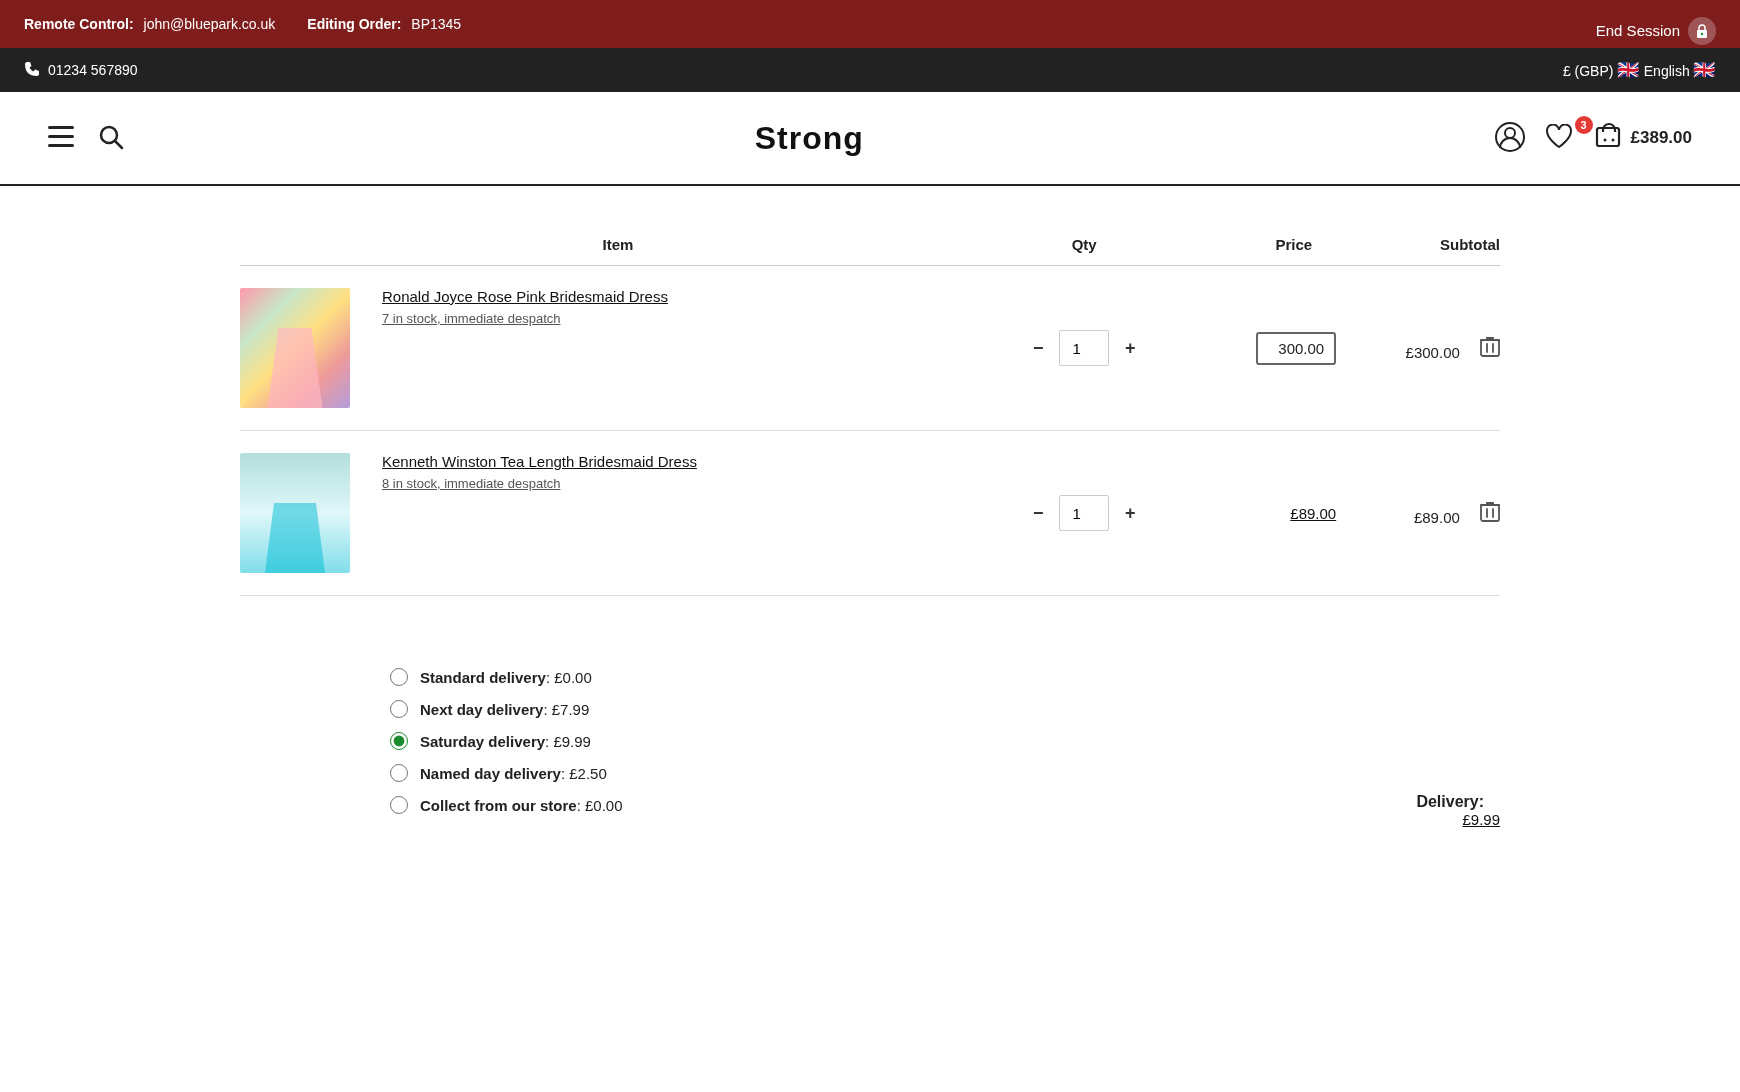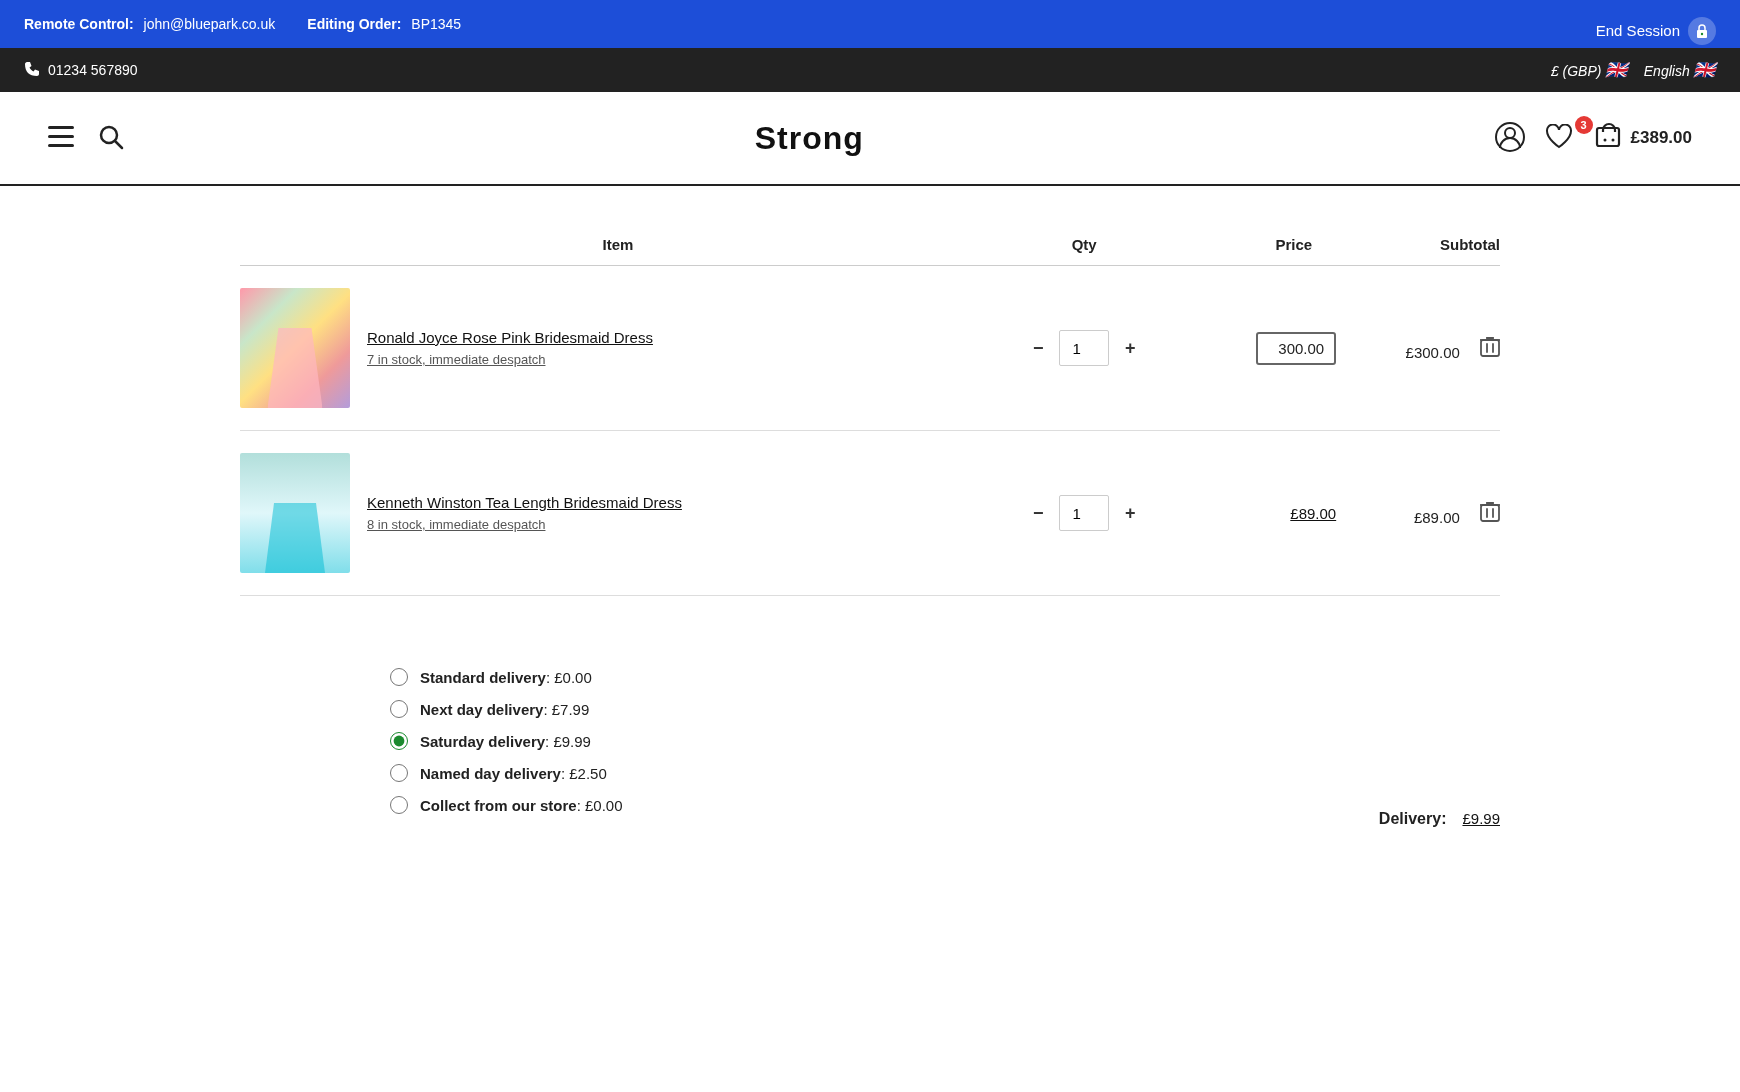--- a/index.html
+++ b/index.html
@@ -1,20 +1,20 @@
 <!DOCTYPE html>
 <html><head>
   <meta charset="utf-8">
   <style>
     * { box-sizing: border-box; margin: 0; padding: 0; }
     body { font-family: Arial, sans-serif; background: #fff; font-size: 15px; color: #222; }
 
     
     .remote-bar {
-      background: #1d4ed8;
+      background: #7f1d1d;
       color: #fff;
       display: flex;
       align-items: center;
       padding: 0 24px;
       height: 48px;
       font-size: 14px;
       justify-content: space-between;
     }
     .remote-bar-left { display: flex; align-items: center; gap: 32px; }
     .remote-bar-right { display: flex; align-items: center; gap: 12px; cursor: pointer; margin-top: 13px; }
@@ -33,21 +33,21 @@
       background: #222;
       color: #fff;
       display: flex;
       align-items: center;
       padding: 0 24px;
       height: 44px;
       font-size: 14px;
       justify-content: space-between;
     }
     .info-bar-left { display: flex; align-items: center; gap: 8px; }
-    .info-bar-right { display: flex; align-items: center; gap: 16px; font-style: italic; }
+    .info-bar-right { display: flex; align-items: center; gap: 4px; }
     .flag { font-size: 18px; }
 
     
     .site-header {
       display: flex; align-items: center; justify-content: space-between;
       padding: 0 48px; height: 94px; border-bottom: 2px solid #222;
     }
     .header-left { display: flex; align-items: center; gap: 24px; }
     .header-logo { font-size: 32px; font-weight: bold; letter-spacing: 1px; color: #111; }
     .header-right { display: flex; align-items: center; gap: 20px; }
@@ -70,21 +70,21 @@
     .basket-table th {
       text-align: left; font-weight: bold; font-size: 15px;
       padding: 10px 0 12px 0; border-bottom: 1px solid #ccc;
     }
     .basket-table th.col-qty { text-align: center; }
     .basket-table th.col-price { text-align: right; padding-right: 24px; }
     .basket-table th.col-subtotal { text-align: right; }
 
     .basket-row td { padding: 22px 0; border-bottom: 1px solid #ddd; vertical-align: middle; }
 
-    .item-cell { display: flex; align-items: center; gap: 17px; }
+    .item-cell { display: flex; align-items: flex-start; gap: 32px; }
     
     .dress-img-1 {
       width: 110px; height: 120px; flex-shrink: 0;
       background: linear-gradient(135deg, #f9a, #c8e6c9, #ffe082, #ef9a9a, #b39ddb);
       border-radius: 2px;
       position: relative; overflow: hidden;
     }
     .dress-img-1::after {
       content: '';
       position: absolute; bottom: 0; left: 50%; transform: translateX(-50%);
@@ -136,21 +136,21 @@
     .delete-btn { cursor: pointer; background: none; border: none; padding: 0; color: #555; }
 
     
     .delivery-section { padding: 32px 0 0 150px; }
     .delivery-row { display: flex; align-items: center; gap: 12px; margin-bottom: 14px; }
     .delivery-radio { width: 18px; height: 18px; cursor: pointer; accent-color: #1a8a2e; }
     .delivery-label { font-size: 15px; }
     .delivery-label strong { font-weight: bold; }
 
     .delivery-total-row {
-      display: flex; justify-content: flex-end; padding-right: 0; margin-top: 8px;
+      display: flex; justify-content: flex-end; padding-right: 0; margin-top: 8px; flex-direction: column;
     }
     .delivery-total-label { font-size: 16px; font-weight: bold; margin-right: 16px; }
     .delivery-total-val { font-size: 15px; text-decoration: underline; color: #111; }
   </style>
 </head>
 <body>
 
 <div class="remote-bar">
   <div class="remote-bar-left">
     <span>

